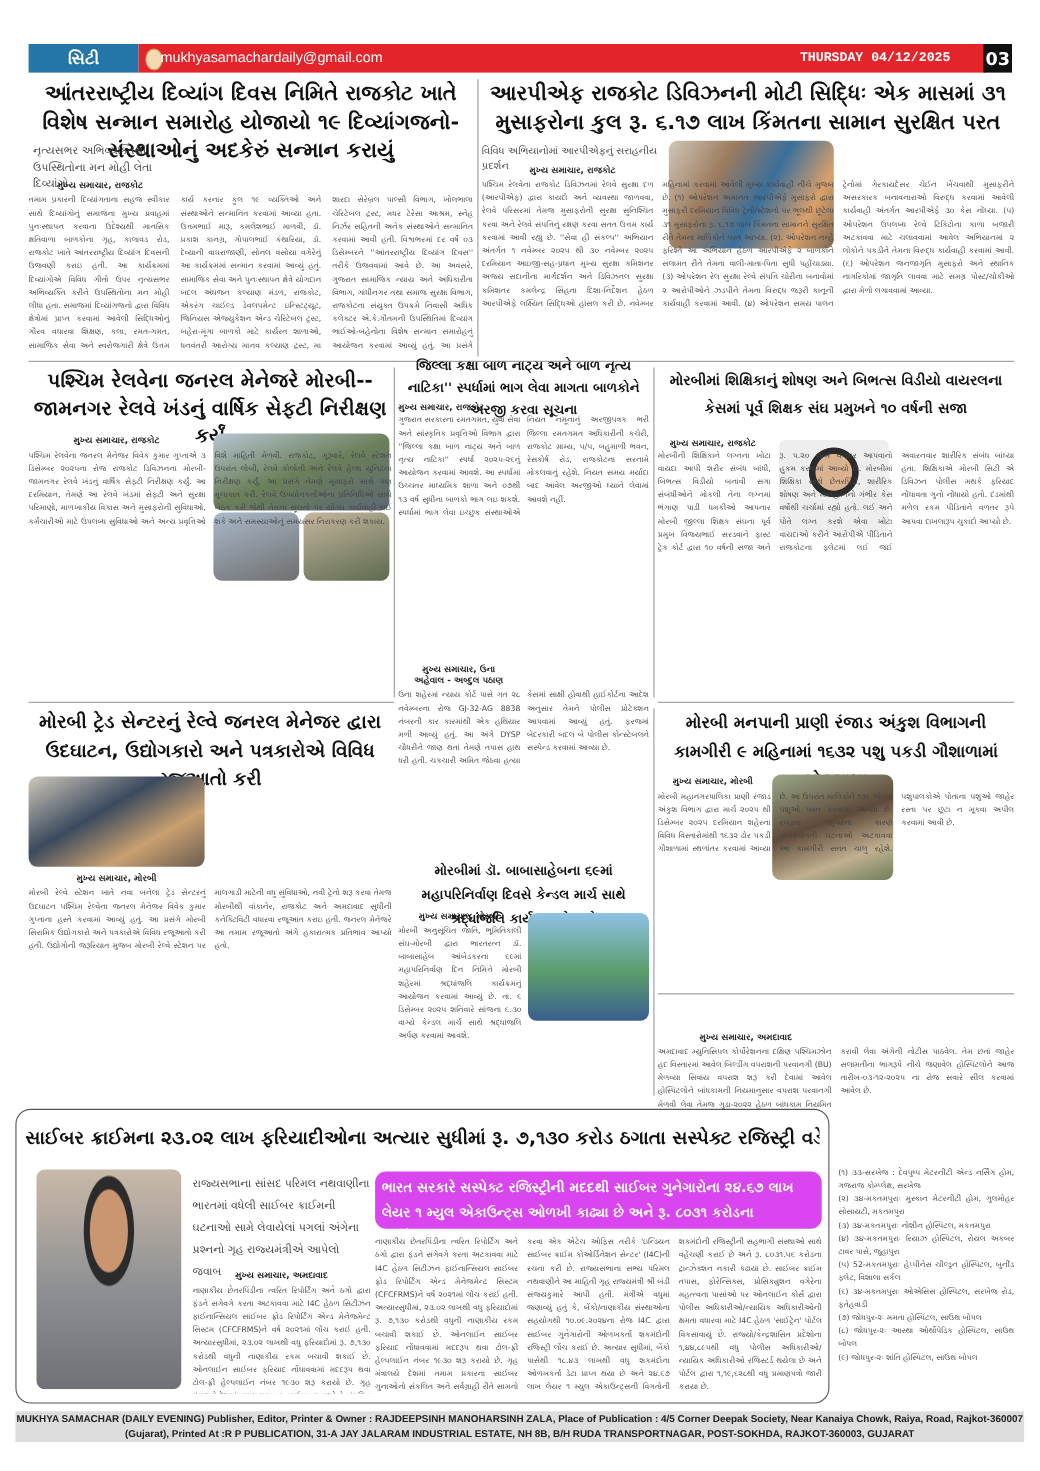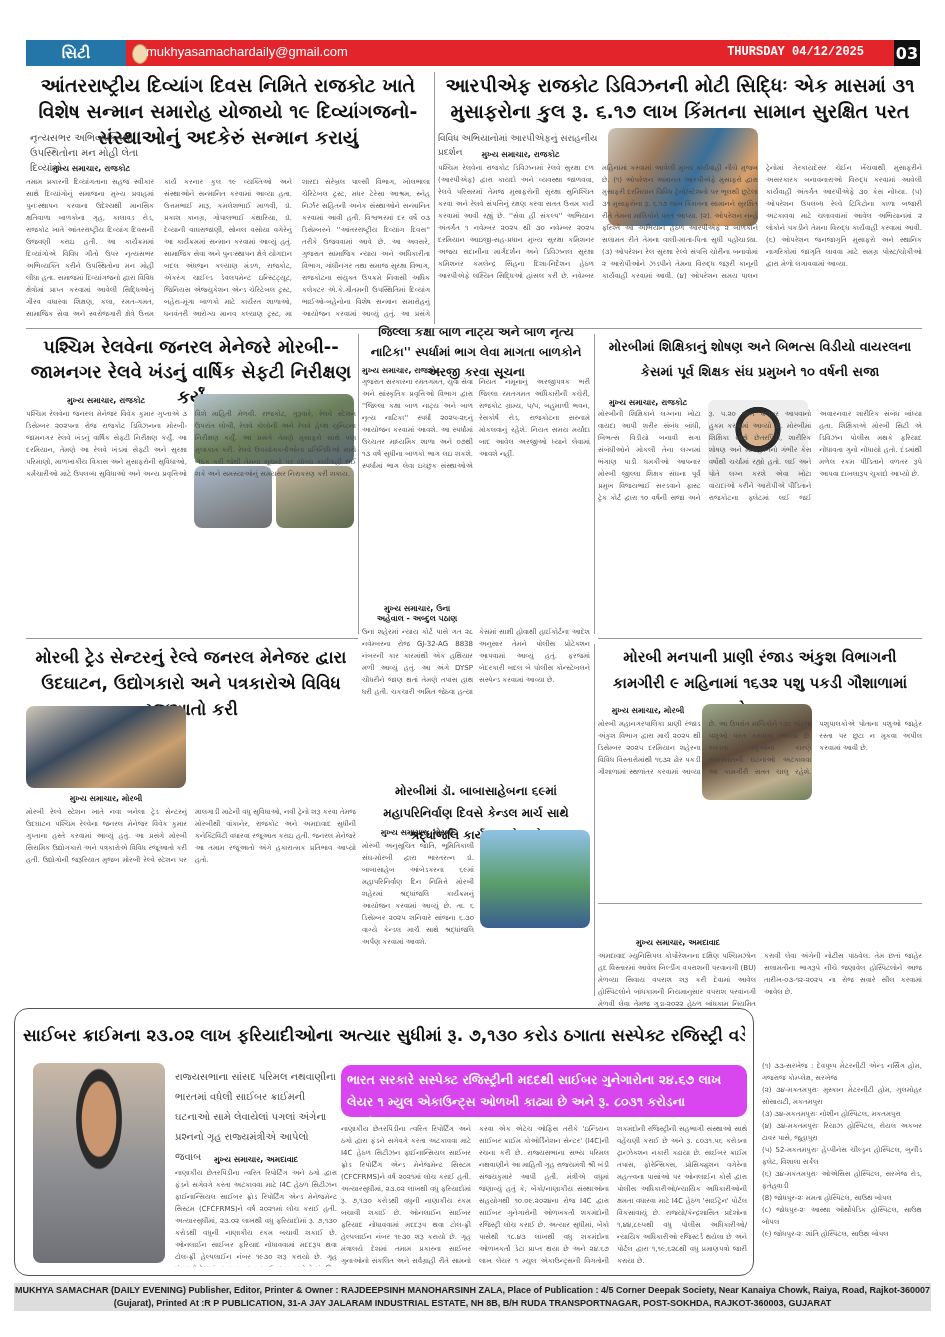--- a/index.html
+++ b/index.html
@@ -115,21 +115,21 @@
 <div class="abs" style="left:598px;top:908px;width:324px;height:368px">
   <div class="abs dl" style="left:0;top:30px;width:160px">મુખ્ય સમાચાર, અમદાવાદ</div>
   <div class="abs body" style="left:0;top:42px;width:324px;height:108px;column-count:2;column-gap:8px">અમદાવાદ મ્યુનિસિપલ કોર્પોરેશનના દક્ષિણ પશ્ચિમઝોન હદ વિસ્તારમાં આવેલ બિલ્ડીંગ વપરાશની પરવાનગી (BU) મેળવ્યા સિવાય વપરાશ શરૂ કરી દેવામાં આવેલ હોસ્પિટલોને બાંધકામની નિયમાનુસાર વપરાશ પરવાનગી મેળવી લેવા તેમજ ગુડા-૨૦૨૨ હેઠળ બાંધકામ નિયમિત કરાવી લેવા અંગેની નોટીસ પાઠવેલ. તેમ છતાં જાહેર સલામતીના ભાગરૂપે નીચે જણાવેલ હોસ્પિટલોને આજ તારીખ-૦૩-૧૨-૨૦૨૫ ના રોજ સવારે સીલ કરવામાં આવેલ છે.</div>
   <div class="abs" style="left:164px;top:152px;width:160px;height:214px">
     <div class="body">(૧) ૩૩-સરખેજ : દેવપુષ્પ મેટરનીટી એન્ડ નર્સિંગ હોમ, ગજરાજ કોમ્પ્લેક્ષ, સરખેજ</div>
     <div class="body">(૨) ૩૪-મકતમપુરાઃ મુસ્કાન મેટરનીટી હોમ, ગુલમોહર સોસાયટી, મકતમપુરા</div>
     <div class="body">(૩) ૩૪-મકતમપુરાઃ નોશીન હોસ્પિટલ, મકતમપુરા</div>
     <div class="body">(૪) ૩૪-મકતમપુરાઃ રિયાઝ હોસ્પિટલ, રોયલ અકબર ટાવર પાસે, જુહાપુરા</div>
     <div class="body">(૫) 52-મકતમપુરાઃ હેપ્પીનેસ ચીલ્ડ્રન હોસ્પિટલ, બુનીંડ ફ્લેટ, વિશાલા સર્કલ</div>
     <div class="body">(૬) ૩૪-મકતમપુરાઃ ઓએસિસ હોસ્પિટલ, સરખેજ રોડ, ફતેહવાડી</div>
-    <div class="body">(8) જોધપુર-૨ઃ મમતા હોસ્પિટલ, સાઉથ બોપલ</div>
+    <div class="body">(૭) જોધપુર-૨ઃ મમતા હોસ્પિટલ, સાઉથ બોપલ</div>
     <div class="body">(૮) જોધપુર-૨ઃ આસ્થા ઓર્થોપેડિક હોસ્પિટલ, સાઉથ બોપલ</div>
     <div class="body">(૯) જોધપુર-૨ઃ શાંતિ હોસ્પિટલ, સાઉથ બોપલ</div>
   </div>
 </div>
 
 <div class="abs box" style="left:14px;top:1008px;width:740px;height:268px">
   <div class="abs hl" style="left:8px;top:6px;width:722px;font-size:17px;line-height:40px;white-space:nowrap;overflow:hidden">સાઈબર ક્રાઈમના ૨૩.૦૨ લાખ ફરિયાદીઓના અત્યાર સુધીમાં રૂ. ૭,૧૩૦ કરોડ ઠગાતા સસ્પેક્ટ રજિસ્ટ્રી વડે બચાવાયા</div>
   <div class="abs photo" style="left:18px;top:54px;width:132px;height:200px;background:radial-gradient(ellipse at 50% 28%,#c99670 0 18%,#2b2b2b 19% 24%,transparent 25%),linear-gradient(180deg,#c9b9a8,#8d8f93 55%,#6f7176)"></div>
   <div class="abs sub" style="left:160px;top:58px;width:162px;font-size:10px;line-height:20px">રાજ્યસભાના સાંસદ પરિમલ નથવાણીના ભારતમાં વધેલી સાઈબર ક્રાઈમની ઘટનાઓ સામે લેવાયેલાં પગલાં અંગેના પ્રશ્નનો ગૃહ રાજ્યમંત્રીએ આપેલો જવાબ</div>
   <div class="abs dl" style="left:160px;top:146px;width:162px">મુખ્ય સમાચાર, અમદાવાદ</div>

